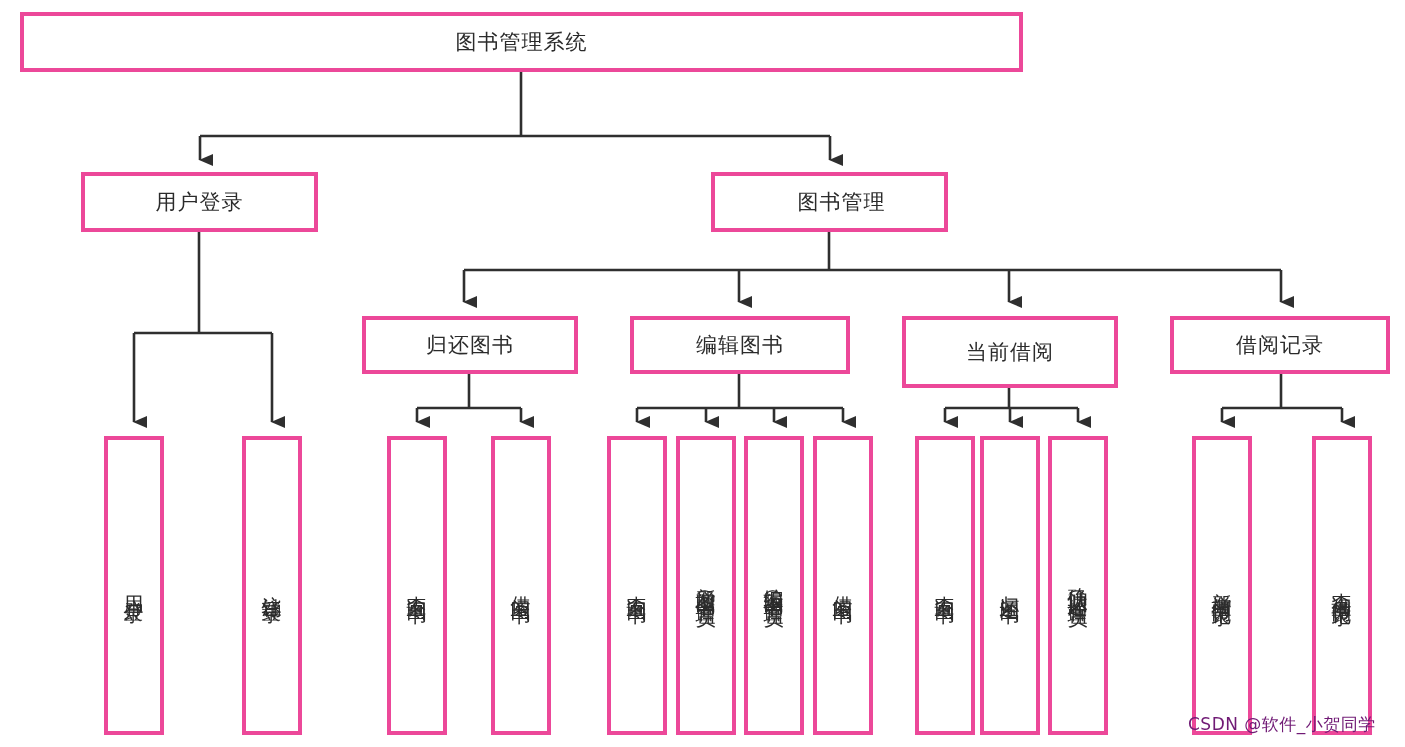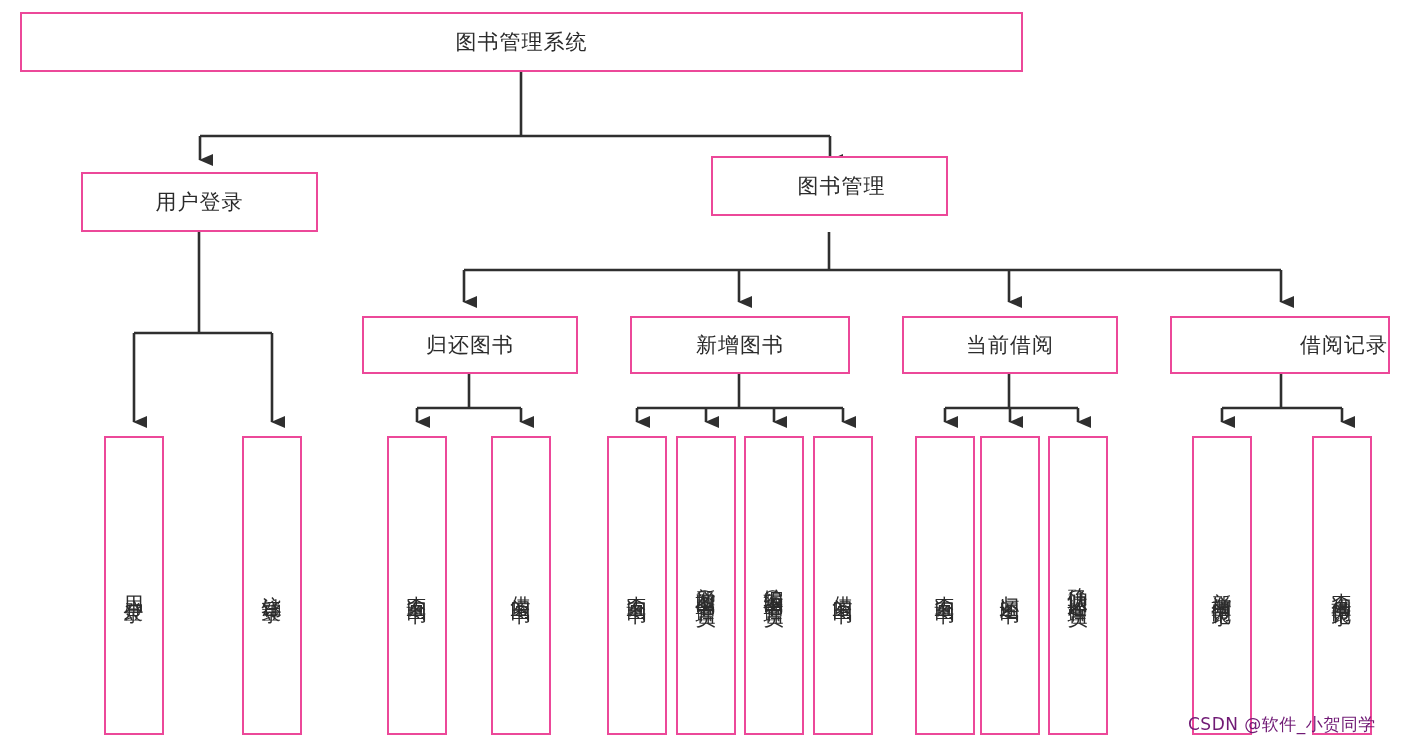--- a/index.html
+++ b/index.html
@@ -9,21 +9,21 @@
     font-family:"DejaVu Sans","Liberation Sans",sans-serif;
     overflow:hidden;
   }
   #canvas{position:relative;width:1405px;height:747px;background:#ffffff;}
   svg#links{position:absolute;left:0;top:0;width:1405px;height:747px;}
 
   .node{
     position:absolute;
     box-sizing:border-box;
     background:#ffffff;
-    border:2px solid #ec4899;
+    border:4px solid #ec4899;
     display:flex;
     align-items:center;
     justify-content:center;
   }
   .node .label{
     color:#2b2b2b;
     font-size:21px;
     line-height:1.15;
     letter-spacing:1px;
     white-space:nowrap;
@@ -105,34 +105,34 @@
     </g>
   </svg>
 
   <div class="node" style="left:20px;top:12px;width:1003px;height:60px;">
     <span class="label">图书管理系统</span>
   </div>
 
   <div class="node" style="left:81px;top:172px;width:237px;height:60px;">
     <span class="label">用户登录</span>
   </div>
-  <div class="node" style="left:711px;top:156px;width:237px;height:60px;padding-left:24px;">
+  <div class="node" style="left:711px;top:172px;width:237px;height:60px;padding-left:24px;">
     <span class="label">图书管理</span>
   </div>
 
   <div class="node" style="left:362px;top:316px;width:216px;height:58px;">
     <span class="label">归还图书</span>
   </div>
   <div class="node" style="left:630px;top:316px;width:220px;height:58px;">
-    <span class="label">新增图书</span>
+    <span class="label">编辑图书</span>
   </div>
-  <div class="node" style="left:902px;top:316px;width:216px;height:58px;">
+  <div class="node" style="left:902px;top:316px;width:216px;height:72px;">
     <span class="label">当前借阅</span>
   </div>
-  <div class="node" style="left:1170px;top:316px;width:220px;height:58px;justify-content:flex-end;">
+  <div class="node" style="left:1170px;top:316px;width:220px;height:58px;">
     <span class="label">借阅记录</span>
   </div>
 
   <div class="node vert" style="left:104px;top:436px;width:60px;height:299px;">
     <span class="label">用户登录</span>
   </div>
   <div class="node vert" style="left:242px;top:436px;width:60px;height:299px;">
     <span class="label">注销登录</span>
   </div>
 

